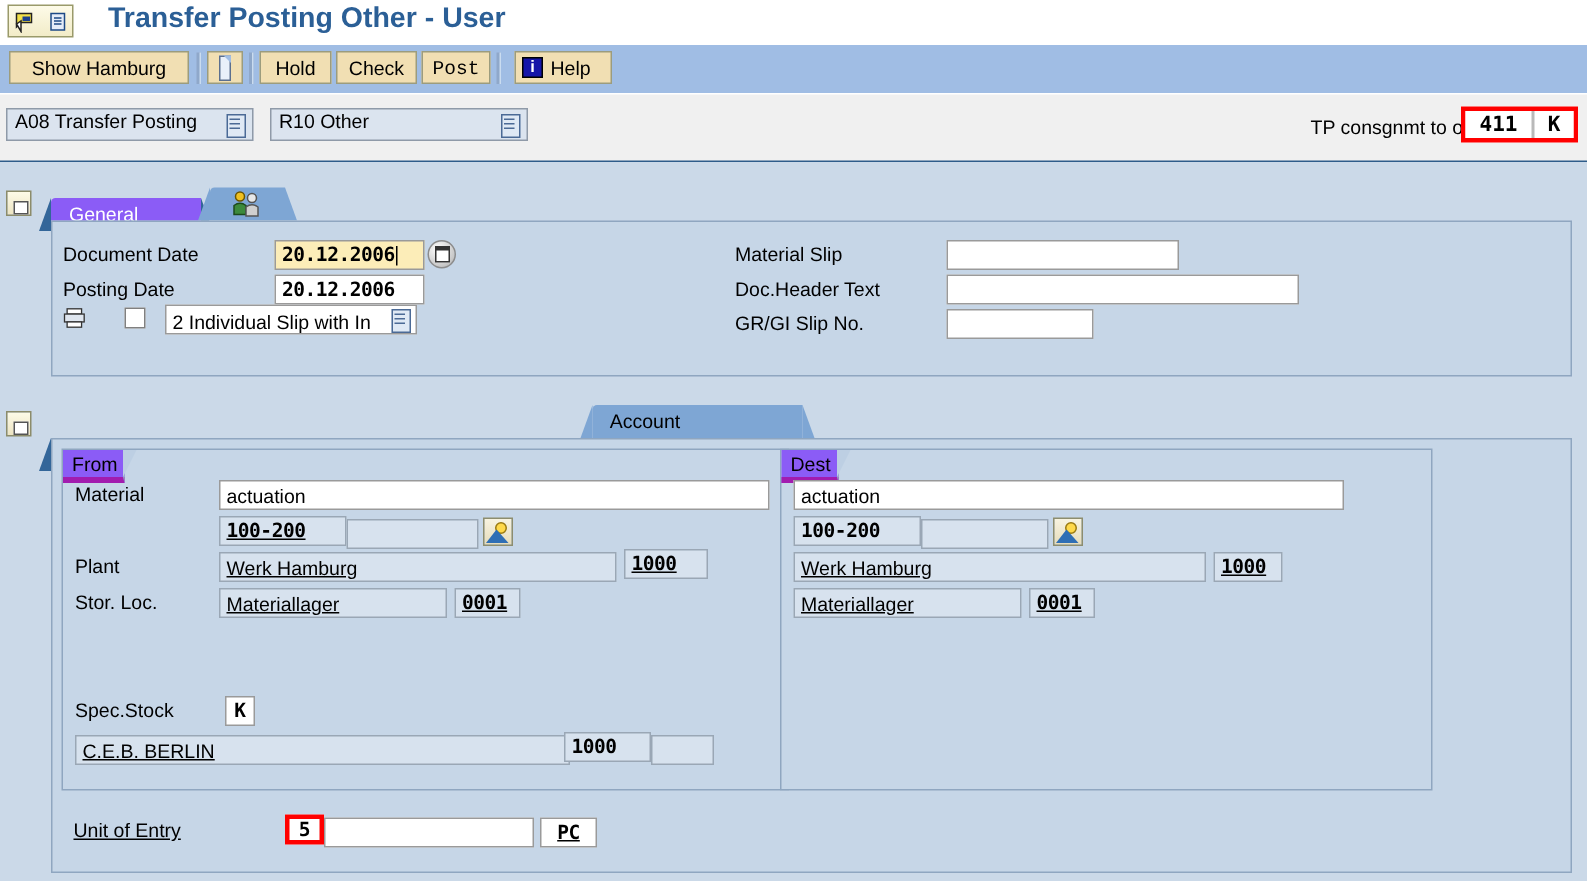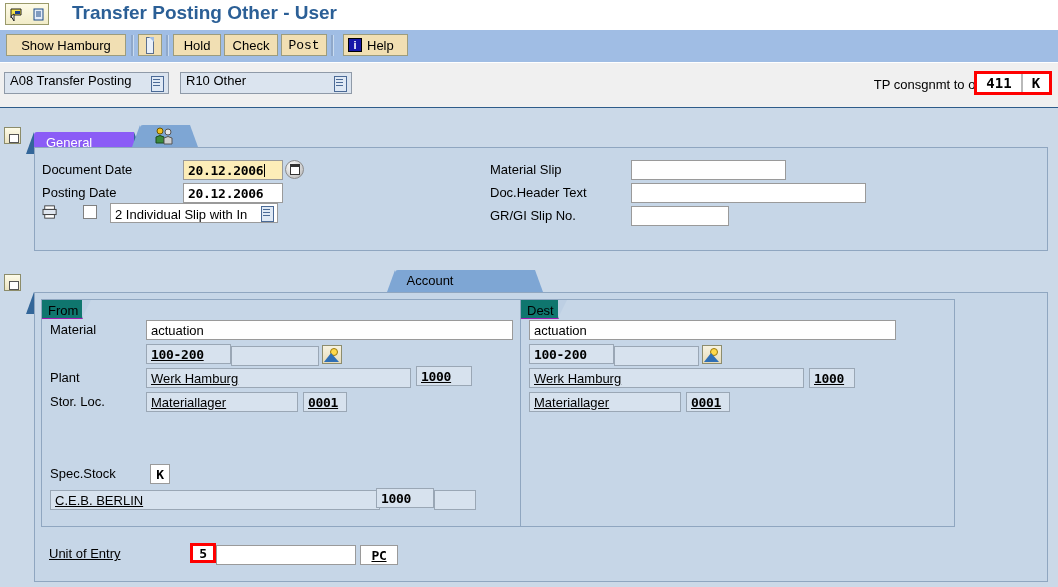--- a/index.html
+++ b/index.html
@@ -233,26 +233,26 @@
     background: #cbd9e8;
   }
   .subpanel {
     position: absolute;
     background: #c6d6e7;
     border: 1px solid #8fa6c0;
     box-sizing: border-box;
   }
   .grouphdr {
     position: absolute; top: 0; left: 0; height: 18px;
-    display: flex; align-items: flex-end;
+    display: flex; align-items: center;
     font-size: 13px; color: #000;
     padding: 0 4px 0 6px;
-    background: #0f766e;
+    background: #8b5cf6;
     border-right: 1px solid #8fa6c0;
-    border-bottom: 1px solid #a21caf;
+    border-bottom: 4px solid #a21caf;
   }
   .grouphdr:after {
     content:''; position:absolute; right:-9px; top:0;
     width:0; height:0;
     border-top: 18px solid #bdcfe3;
     border-right: 9px solid transparent;
   }
   .pic-btn {
     position: absolute; width: 20px; height: 19px;
     background: linear-gradient(#f7f3e0, #e6dcbb);

